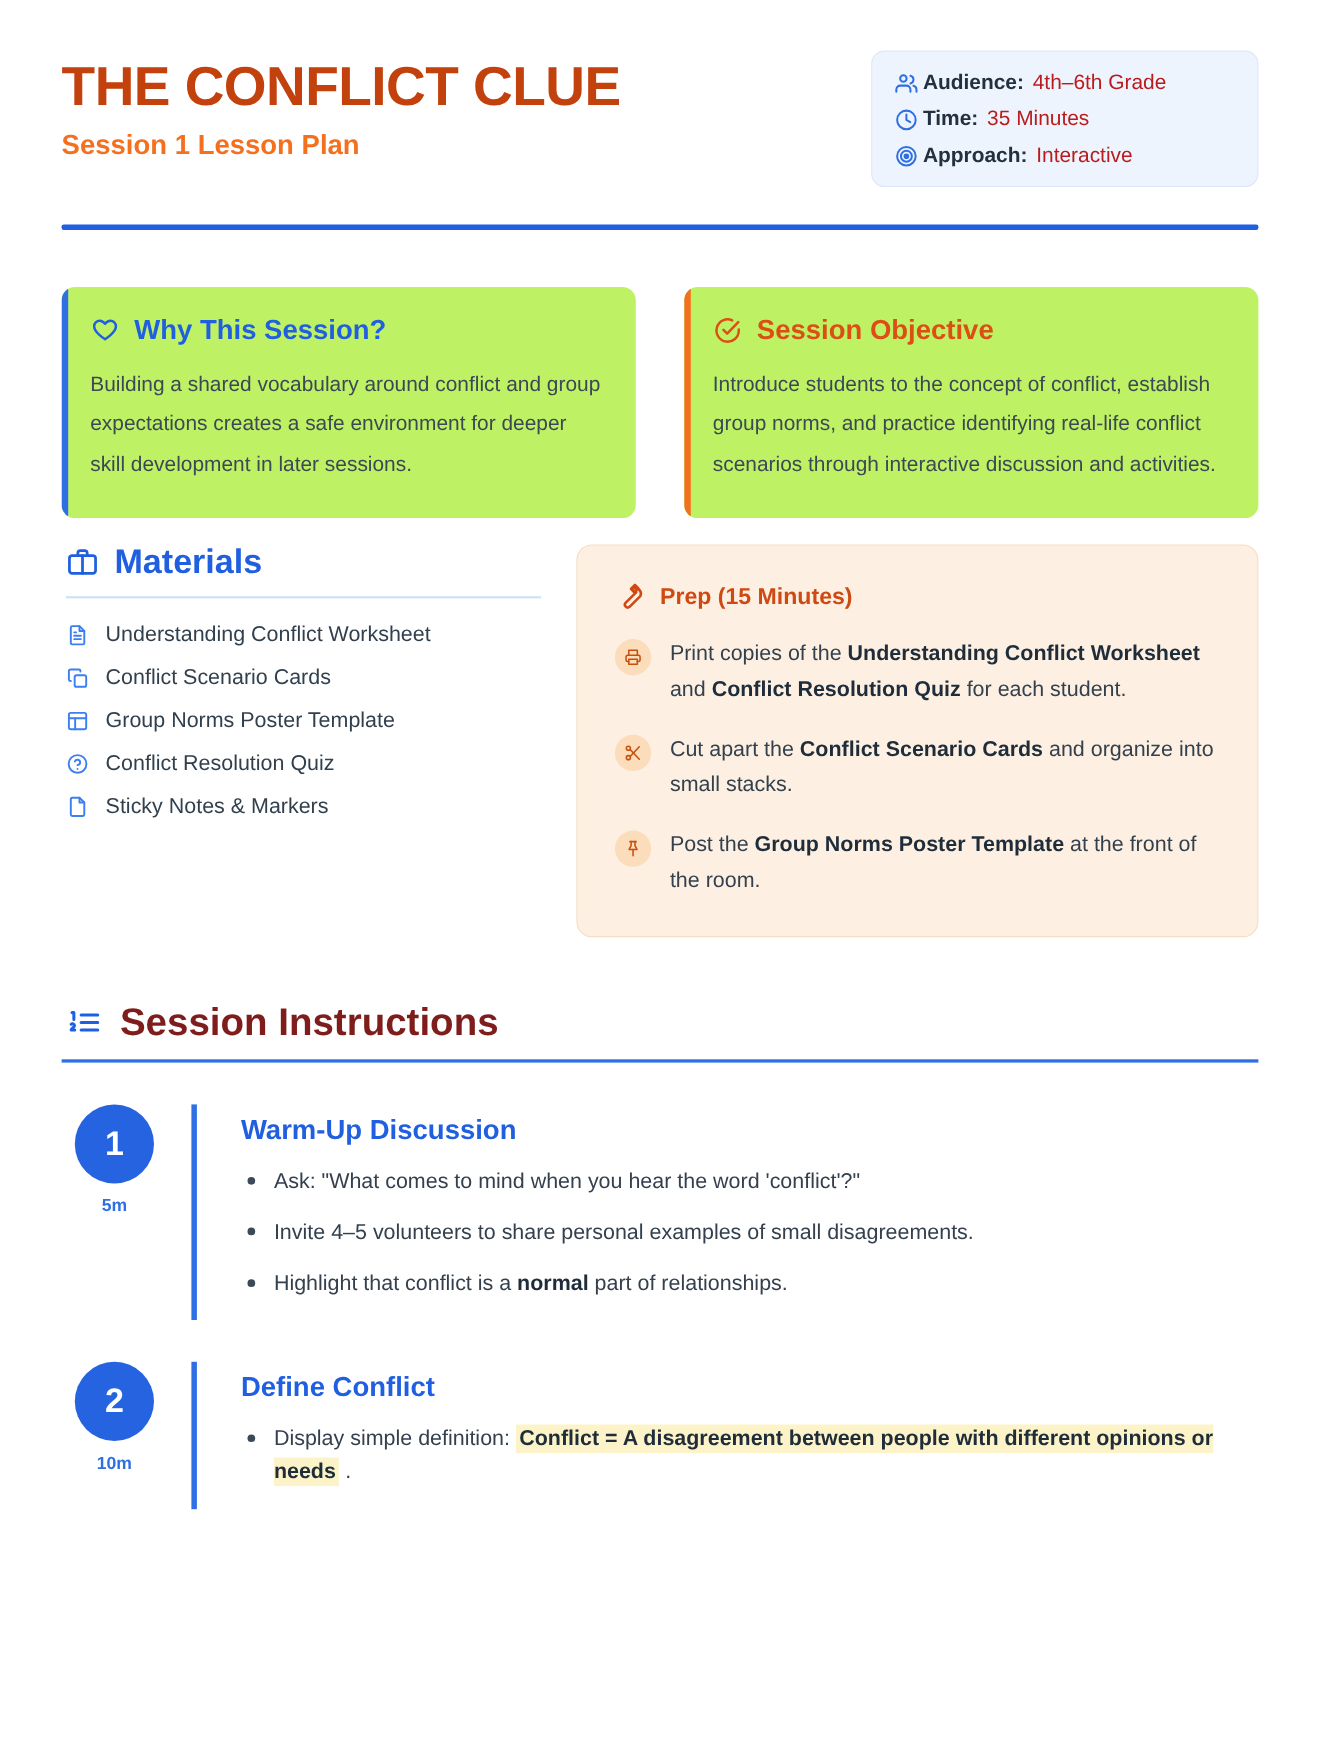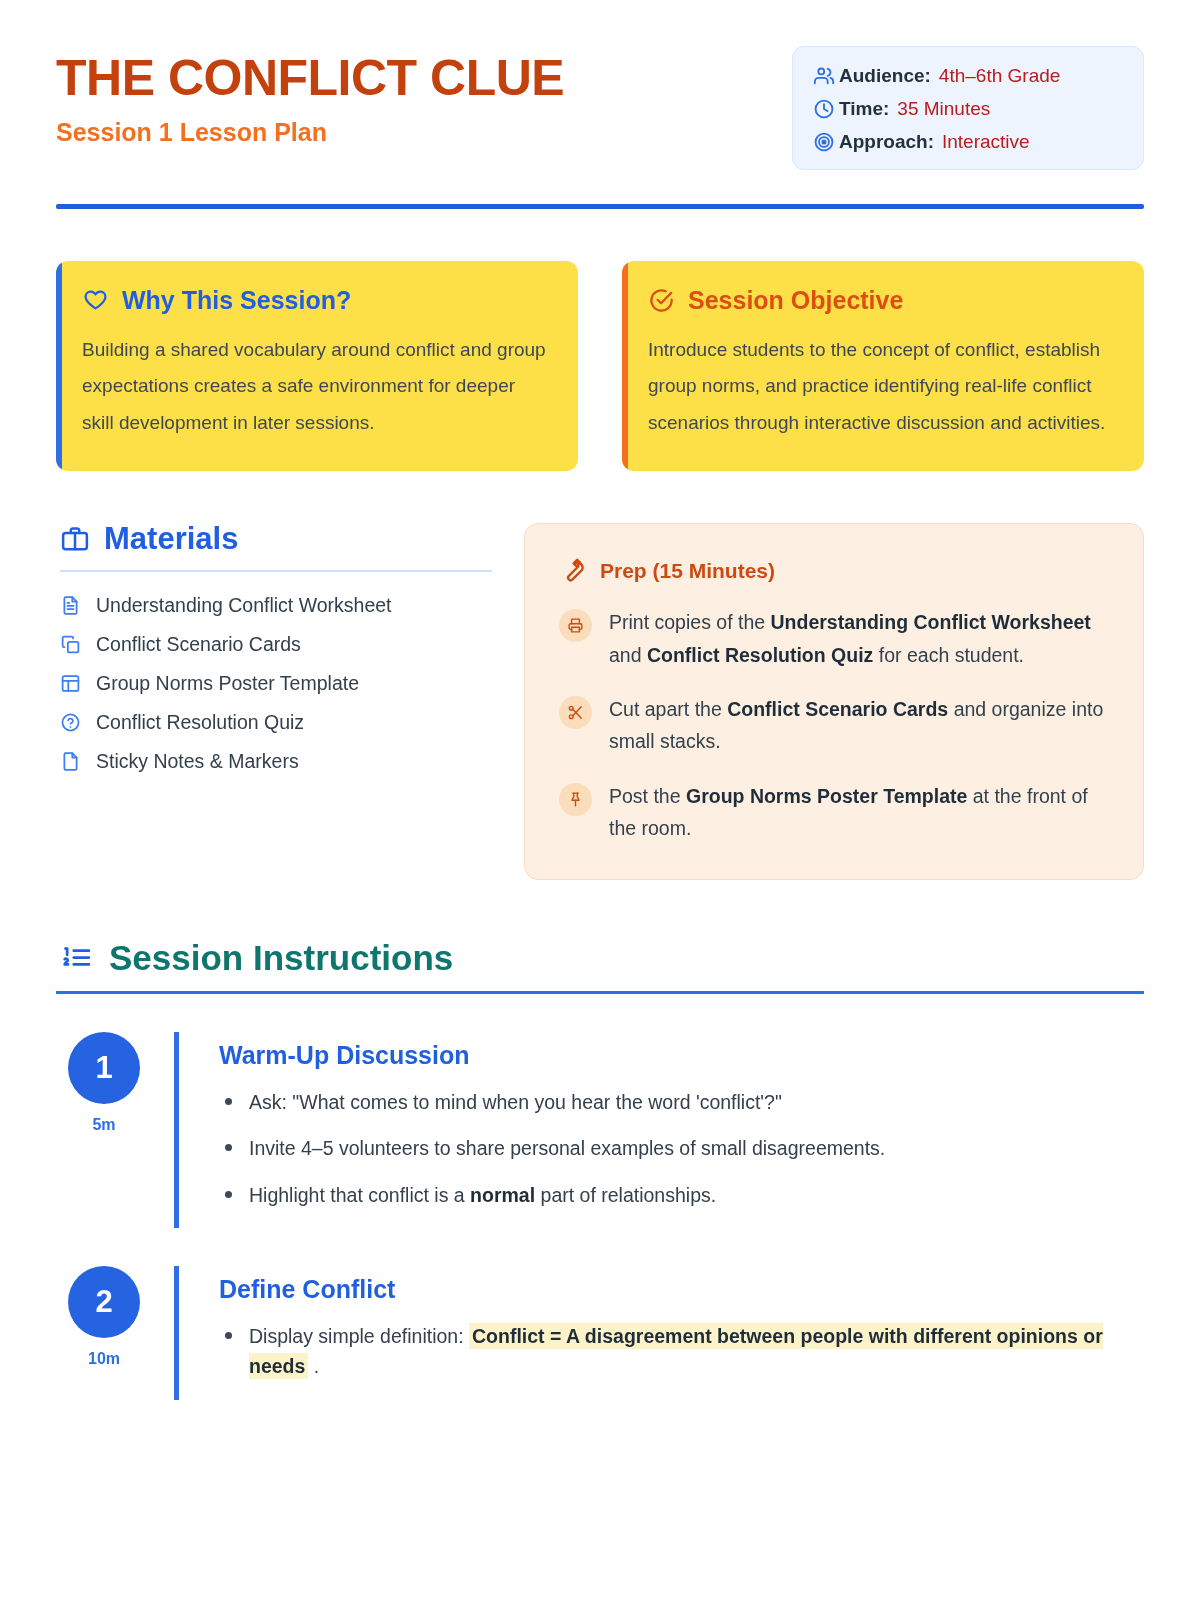--- a/index.html
+++ b/index.html
@@ -44,41 +44,41 @@
   .meta-ico { width: 26px; height: 22px; flex: 0 0 26px; color: #2f6fe4; display: flex; align-items: center; }
   .meta-label { font-weight: bold; color: #22303f; margin-right: 8px; white-space: nowrap; }
   .meta-value { color: #b91c1c; white-space: nowrap; }
 
   .rule { height: 5px; background: #1f5fe0; border-radius: 2px; margin: 34px 0 0 0; }
 
   
   .cards { display: flex; gap: 44px; margin-top: 52px; }
   .card {
     flex: 1 1 0;
-    background: #fde047;
+    background: #bef264;
     border-radius: 12px;
     padding: 26px 30px 30px 26px;
     position: relative;
     overflow: hidden;
   }
   .card::before {
     content: ""; position: absolute; left: 0; top: 0; bottom: 0; width: 6px;
     border-radius: 6px;
   }
   .card.blue::before { background: #2f6fe4; }
   .card.orange::before { background: #f4701f; }
   .card-head { display: flex; align-items: center; gap: 13px; margin-bottom: 18px; }
   .card-head .ico { width: 27px; height: 27px; display: flex; }
   .card-title { font-size: 25px; font-weight: bold; line-height: 1; }
   .card.blue .card-title, .card.blue .ico { color: #1f5fe0; }
   .card.orange .card-title, .card.orange .ico { color: #dd4e15; }
   .card-body { font-size: 19px; line-height: 1.92; color: #3d4855; }
 
   
-  .mid { display: flex; gap: 32px; margin-top: 52px; align-items: flex-start; }
+  .mid { display: flex; gap: 32px; margin-top: 24px; align-items: flex-start; }
   .materials { width: 436px; flex: 0 0 436px; padding-left: 4px; }
   .sec-head { display: flex; align-items: center; gap: 14px; }
   .sec-head .ico { width: 30px; height: 30px; color: #1f5fe0; display: flex; }
   .sec-title { font-size: 31px; font-weight: bold; color: #1f5fe0; line-height: 1; }
   .mat-divider { height: 2px; background: #cfe0fb; margin: 16px 0 22px 0; }
   .mat-list { list-style: none; margin: 0; padding: 0; }
   .mat-item { display: flex; align-items: center; gap: 15px; margin-bottom: 16px; }
   .mat-item .ico { width: 21px; height: 21px; flex: 0 0 21px; color: #3b7ff0; display: flex; }
   .mat-label { font-size: 19.5px; color: #32404e; }
 
@@ -99,21 +99,21 @@
     background: #fbdcbb; display: flex; align-items: center; justify-content: center;
     color: #c8500f; margin-top: 3px;
   }
   .prep-badge svg { width: 17px; height: 17px; }
   .prep-text { font-size: 19.5px; line-height: 1.66; color: #33404d; }
   .prep-text b { font-weight: bold; color: #1f2c3a; }
 
   
   .instr-head { display: flex; align-items: center; gap: 16px; margin-top: 60px; padding-left: 4px; }
   .instr-head .ico { width: 33px; height: 33px; color: #1f5fe0; display: flex; }
-  .instr-title { font-size: 35px; font-weight: bold; color: #0f766e; line-height: 1; }
+  .instr-title { font-size: 35px; font-weight: bold; color: #7f1d1d; line-height: 1; }
   .instr-rule { height: 3px; background: #2f6fe4; margin: 16px 0 0 0; }
 
   .step { display: flex; gap: 26px; margin-top: 38px; padding-left: 4px; }
   .step-left { width: 88px; flex: 0 0 88px; text-align: center; }
   .step-num {
     width: 72px; height: 72px; border-radius: 50%; background: #2563e0;
     color: #fff; font-size: 31px; font-weight: bold;
     display: flex; align-items: center; justify-content: center; margin: 0 auto;
   }
   .step-time { font-size: 16px; font-weight: bold; color: #2f6fe4; margin-top: 12px; }

